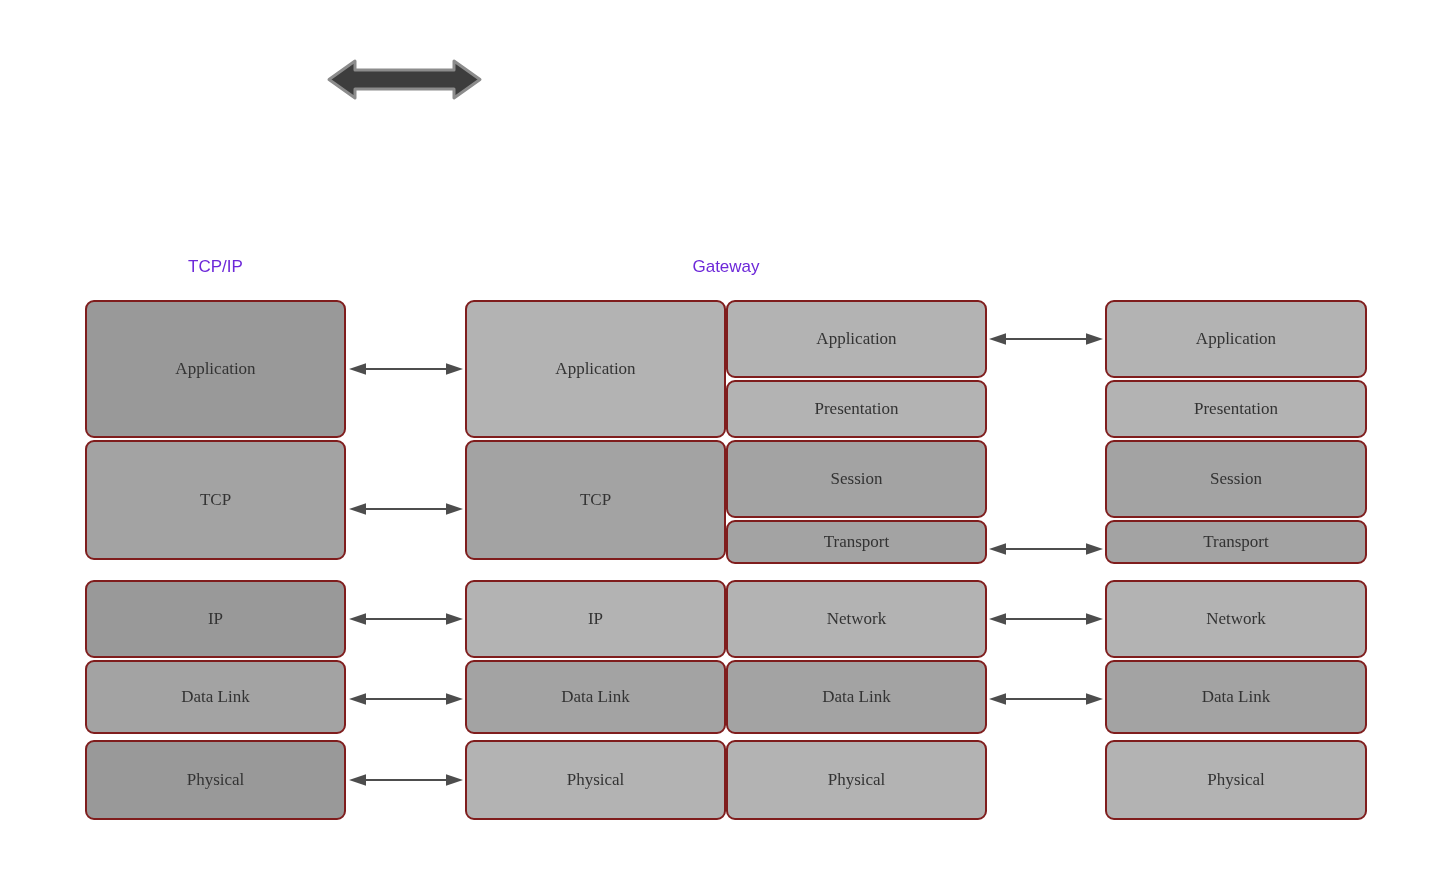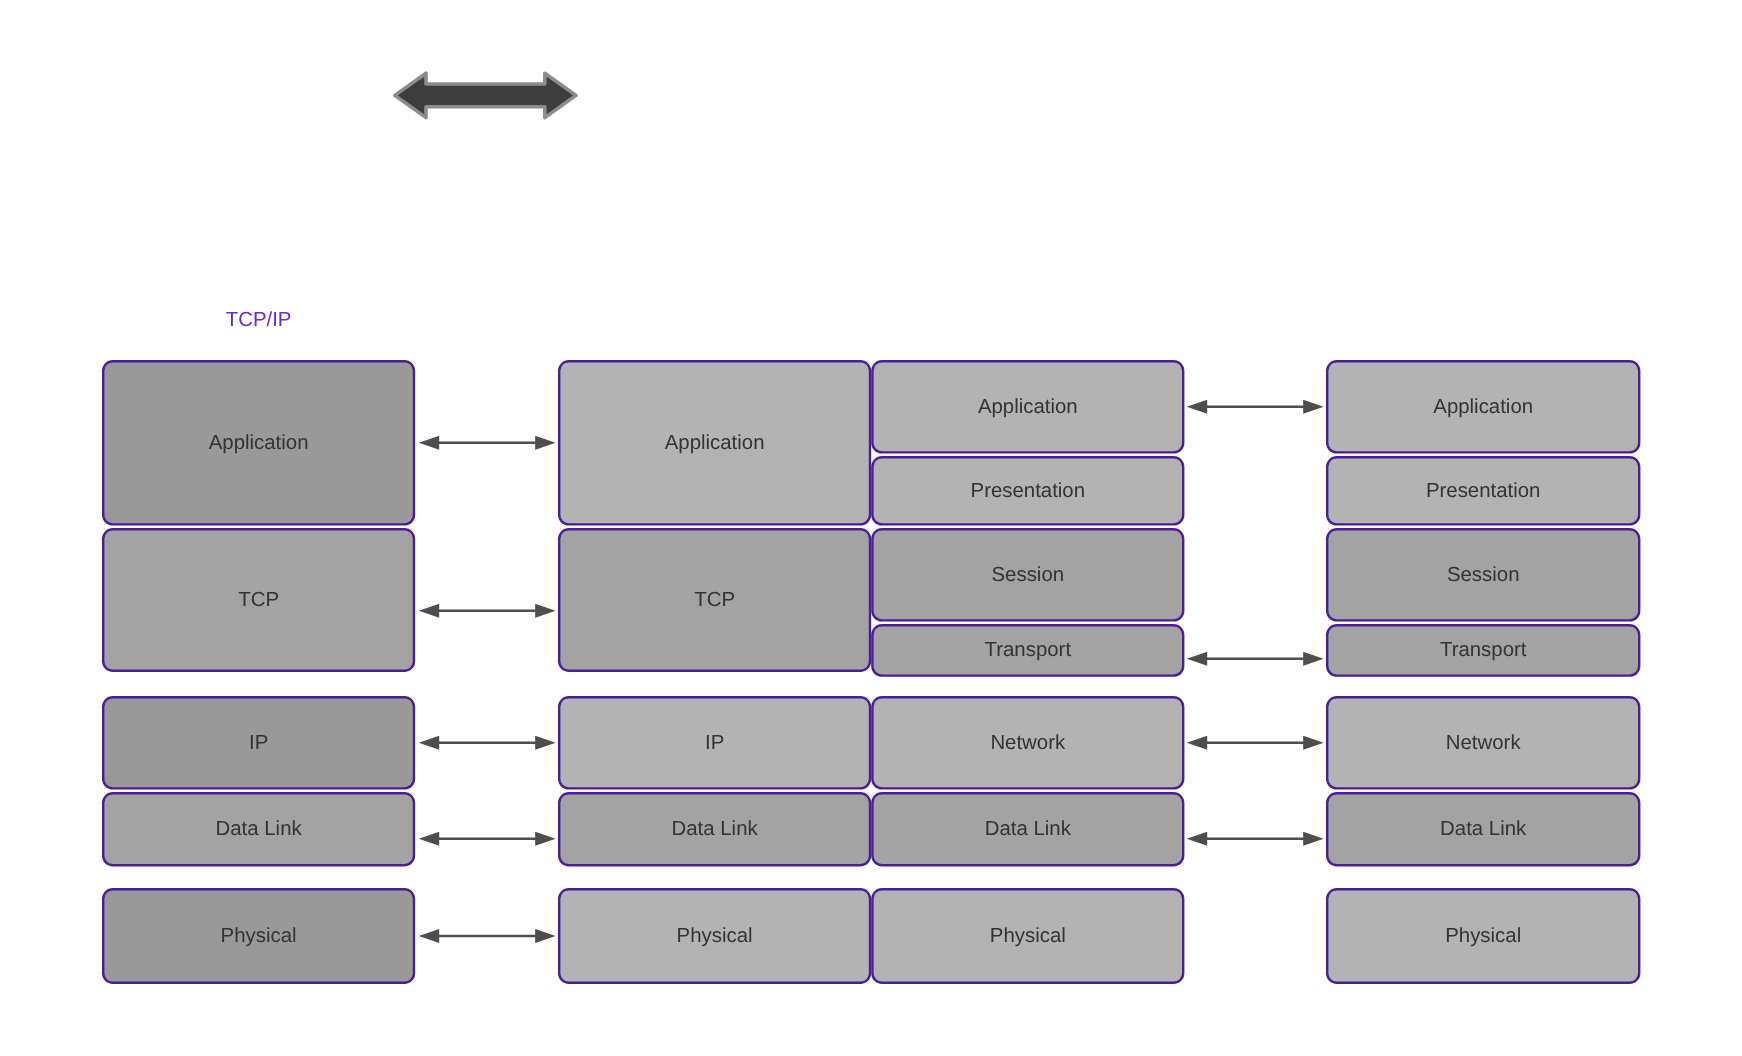--- a/index.html
+++ b/index.html
@@ -13,63 +13,65 @@
   .col-title{
     position:absolute;
     text-align:center;
     font-size:17px;
     color:#6d28d9;
     line-height:22px;
   }
   .layer-box{
     position:absolute;
     box-sizing:border-box;
-    border:2px solid #4c1d95;
+    border:2px solid #7f1d1d;
     border-radius:9px;
     display:flex;
     align-items:center;
     justify-content:center;
     font-size:17px;
     color:#333333;
+    font-family:Liberation Serif, serif;
   }
   .fill-dark{background:#999999;}
   .fill-light{background:#b3b3b3;}
   .fill-white{background:#a3a3a3;}
 
   
   .c-tcpip{left:85px;width:261px;}
   .c-gwl{left:465px;width:261px;}
   .c-gwr{left:726px;width:261px;}
   .c-osi{left:1105px;width:262px;}
 
   
   .r-app{top:300px;height:78px;}
   .r-pres{top:380px;height:58px;}
   .r-ses{top:440px;height:78px;}
   .r-trans{top:520px;height:44px;}
   .r-net{top:580px;height:78px;}
-  .r-dl{top:660px;height:62px;}
+  .r-dl{top:660px;height:74px;}
   .r-phy{top:740px;height:80px;}
   
   .r-app2{top:300px;height:138px;}
   .r-tcp{top:440px;height:120px;}
 
   .top-arrow{position:absolute;left:326px;top:58px;width:157px;height:43px;}
   .harrow{position:absolute;width:114px;height:16px;}
 </style>
 </head>
 <body>
 
 <div class="canvas">
 
   <svg class="top-arrow" viewBox="0 0 157 43">
     <polygon points="3,21.5 29,3 29,12 128,12 128,3 154,21.5 128,40 128,31 29,31 29,40" fill="#3d3d3d" stroke="#8c8c8c" stroke-width="3" stroke-linejoin="round"></polygon>
   </svg>
 
   <div class="col-title" style="left:85px;width:261px;top:256px;">TCP/IP</div>
+  <div class="col-title" style="left:465px;width:522px;top:256px;">Gateway</div>
 
   <div class="layer-box c-tcpip r-app2 fill-dark">Application</div>
   <div class="layer-box c-tcpip r-tcp  fill-white">TCP</div>
   <div class="layer-box c-tcpip r-net  fill-dark">IP</div>
   <div class="layer-box c-tcpip r-dl   fill-white">Data Link</div>
   <div class="layer-box c-tcpip r-phy  fill-dark">Physical</div>
 
   <div class="layer-box c-gwl r-app2 fill-light">Application</div>
   <div class="layer-box c-gwl r-tcp  fill-white">TCP</div>
   <div class="layer-box c-gwl r-net  fill-light">IP</div>

